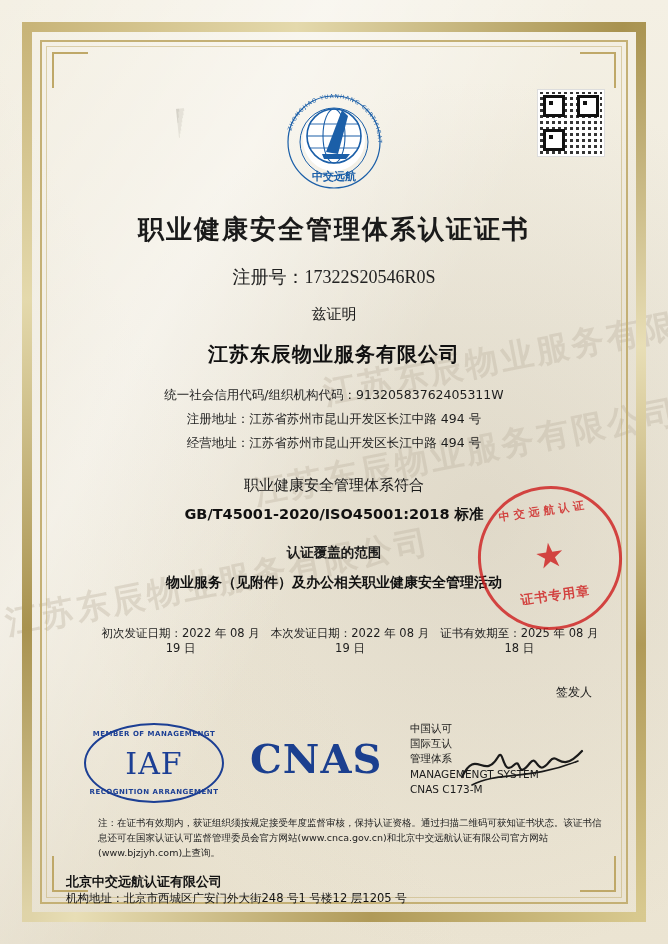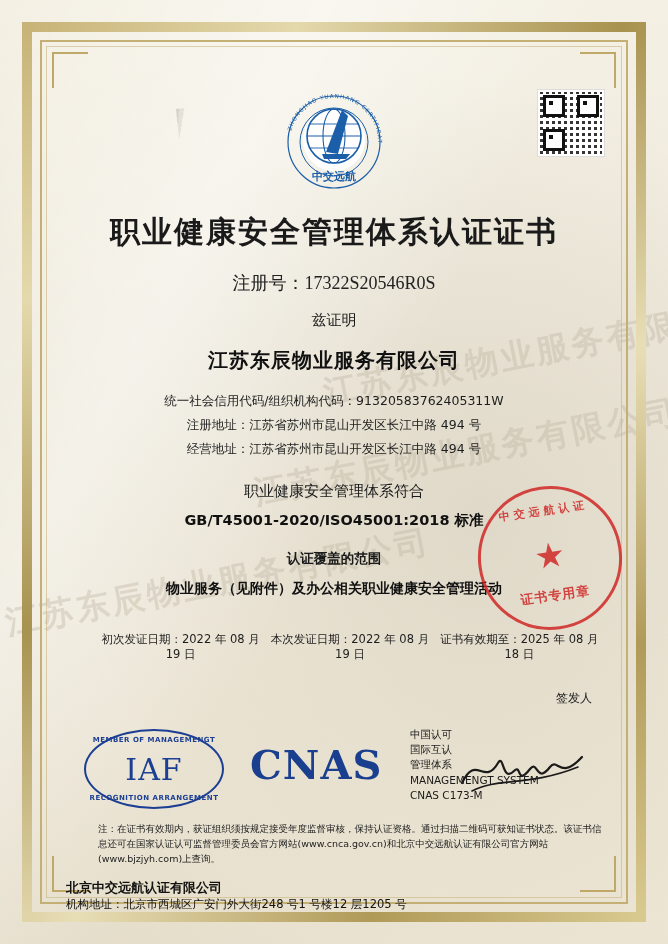--- a/index.html
+++ b/index.html
@@ -160,21 +160,21 @@
     display:block;
     position:absolute; left:3px; top:3px;
     width:4px;height:4px;background:#111;
   }
   .qr .e1 { left: 3px; top: 3px; }
   .qr .e2 { right: 3px; top: 3px; }
   .qr .e3 { left: 3px; bottom: 3px; }
 
   .cert-title {
     margin-top: 14px;
-    font-size: 30px;
+    font-size: 26px;
     font-weight: 700;
     letter-spacing: 2px;
     color: #1a1a1a;
     font-family: "DejaVu Sans", sans-serif;
   }
   .reg-no {
     margin-top: 18px;
     font-size: 18px;
     color: #222;
     font-family: Liberation Serif, serif;

